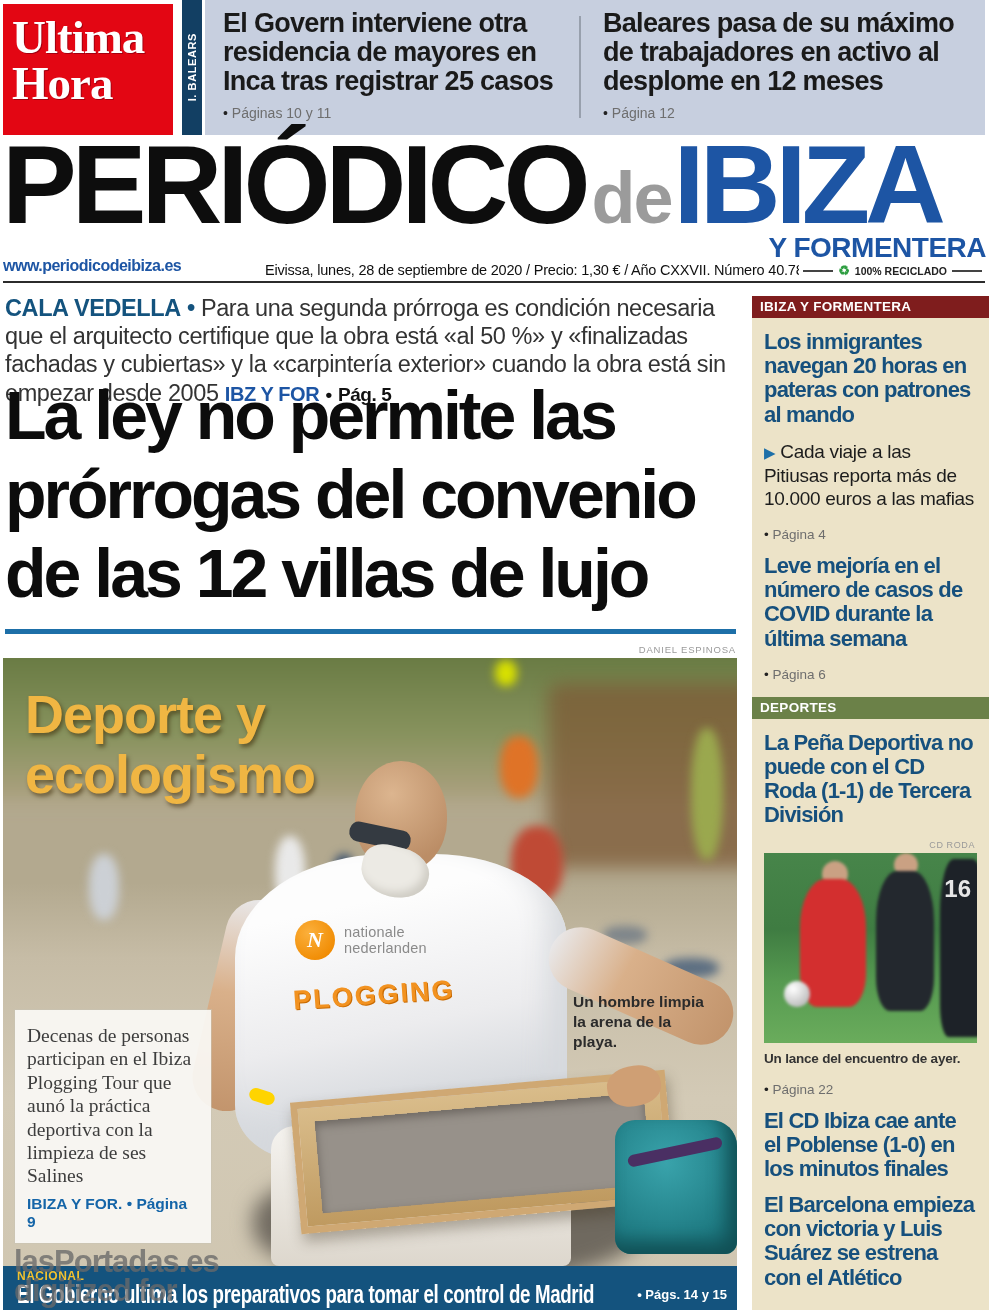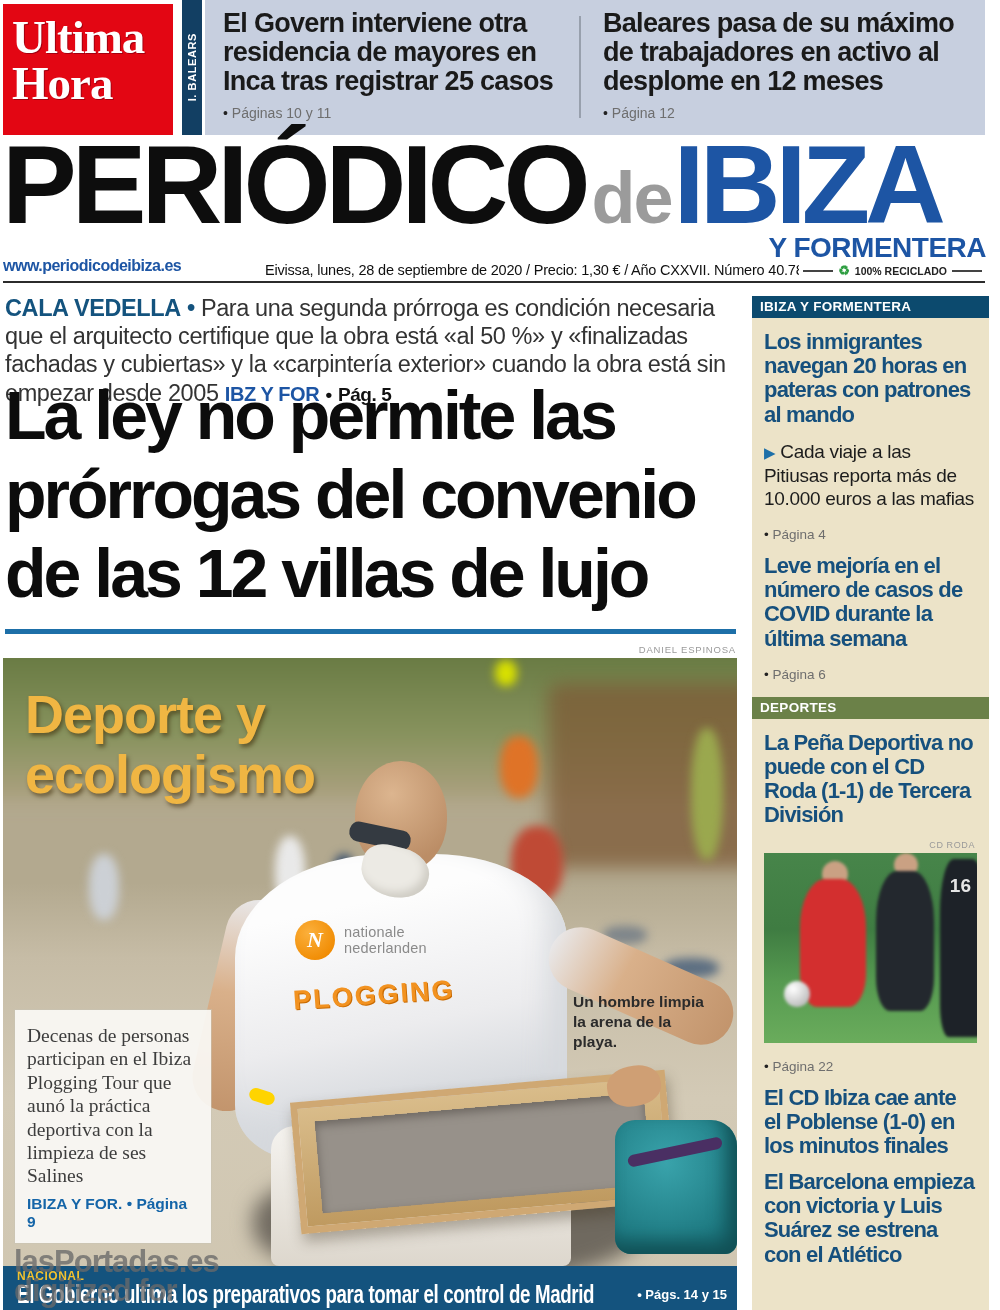--- a/index.html
+++ b/index.html
@@ -130,42 +130,42 @@
                    white-space:nowrap;transform:scaleX(.72);transform-origin:left center;
                    letter-spacing:-.5px;}
   .bottom-page{position:absolute;right:10px;top:21px;color:#fff;font-size:13px;font-weight:bold;}
 
   
   .watermark{position:absolute;left:14px;top:1247px;z-index:6;color:rgba(105,105,105,.78);
              font-size:31px;font-weight:bold;line-height:.95;letter-spacing:-1px;}
 
   
   .sidebar{position:absolute;left:752px;top:296px;width:237px;height:1014px;background:#ece3c8;}
-  .side-label{background:#0c4a6e;color:#fff;font-size:13.5px;font-weight:bold;letter-spacing:.3px;
+  .side-label{background:#7f1d1d;color:#fff;font-size:13.5px;font-weight:bold;letter-spacing:.3px;
               padding:3px 8px 4px;}
   .side-label.green{background:#6b8148;margin-top:15px;}
   .side-headline{color:#16507d;font-weight:bold;font-size:22px;line-height:1.1;letter-spacing:-.8px;
                  padding:12px 12px 0;}
   .side-sub{padding:13px 12px 0;font-size:19px;color:#1c1c1c;line-height:1.25;letter-spacing:-.3px;}
   .side-sub .arrow{color:#1d6fa8;font-size:15px;}
   .side-page{padding:16px 12px 0;font-size:13.5px;color:#6e6e6e;}
   .side-page .b{color:#222;}
   .side-photo-credit{text-align:right;font-size:9px;color:#9a9a9a;letter-spacing:.6px;
                      padding:12px 14px 3px;}
   .side-photo{margin:0 12px;height:190px;position:relative;overflow:hidden;
               background:linear-gradient(180deg,#47854a 0%,#3f7c42 40%,#569a50 68%,#6aac5c 100%);}
   .sp{position:absolute;filter:blur(1.5px);}
   .sp-red{left:36px;top:26px;width:66px;height:128px;background:#d32f2f;border-radius:38% 38% 26% 26%;}
   .sp-red-head{left:58px;top:8px;width:26px;height:26px;background:#caa183;border-radius:50%;}
   .sp-dark1{left:112px;top:18px;width:58px;height:140px;background:#23282e;border-radius:36% 36% 24% 24%;}
   .sp-dark1-head{left:130px;top:0px;width:24px;height:24px;background:#caa183;border-radius:50%;}
   .sp-dark2{left:176px;top:6px;width:46px;height:178px;background:#1d2228;border-radius:30% 30% 18% 18%;}
   .sp-ball{left:20px;top:128px;width:26px;height:26px;border-radius:50%;
            background:radial-gradient(circle at 35% 30%,#ffffff,#b9b9b9 80%);}
-  .sp-number{position:absolute;right:6px;top:22px;color:#e6e6e6;font-size:19px;font-weight:bold;
+  .sp-number{position:absolute;right:6px;top:22px;color:#e6e6e6;font-size:24px;font-weight:bold;
              filter:none;}
   .side-caption{padding:8px 12px 0;font-size:13.5px;font-weight:bold;color:#333;letter-spacing:-.2px;}
 </style>
 </head>
 <body>
 
 <div class="page">
 
   <div class="brand-box">
     <div class="brand-line">Ultima</div>
@@ -308,20 +308,21 @@
     <div class="side-photo-credit">CD RODA</div>
     <div class="side-photo">
       <div class="sp sp-red-head"></div>
       <div class="sp sp-red"></div>
       <div class="sp sp-dark1-head"></div>
       <div class="sp sp-dark1"></div>
       <div class="sp sp-dark2"></div>
       <div class="sp sp-ball"></div>
       <div class="sp-number">16</div>
     </div>
+    <div class="side-caption">Un lance del encuentro de ayer.</div>
     <div class="side-page">
       <span class="b">•</span>
       <span>Página 22</span>
     </div>
 
     <div class="side-headline">El CD Ibiza cae ante el Poblense (1-0) en los minutos finales</div>
 
     <div class="side-headline">El Barcelona empieza con victoria y Luis Suárez se estrena con el Atlético</div>
 
   </div>

